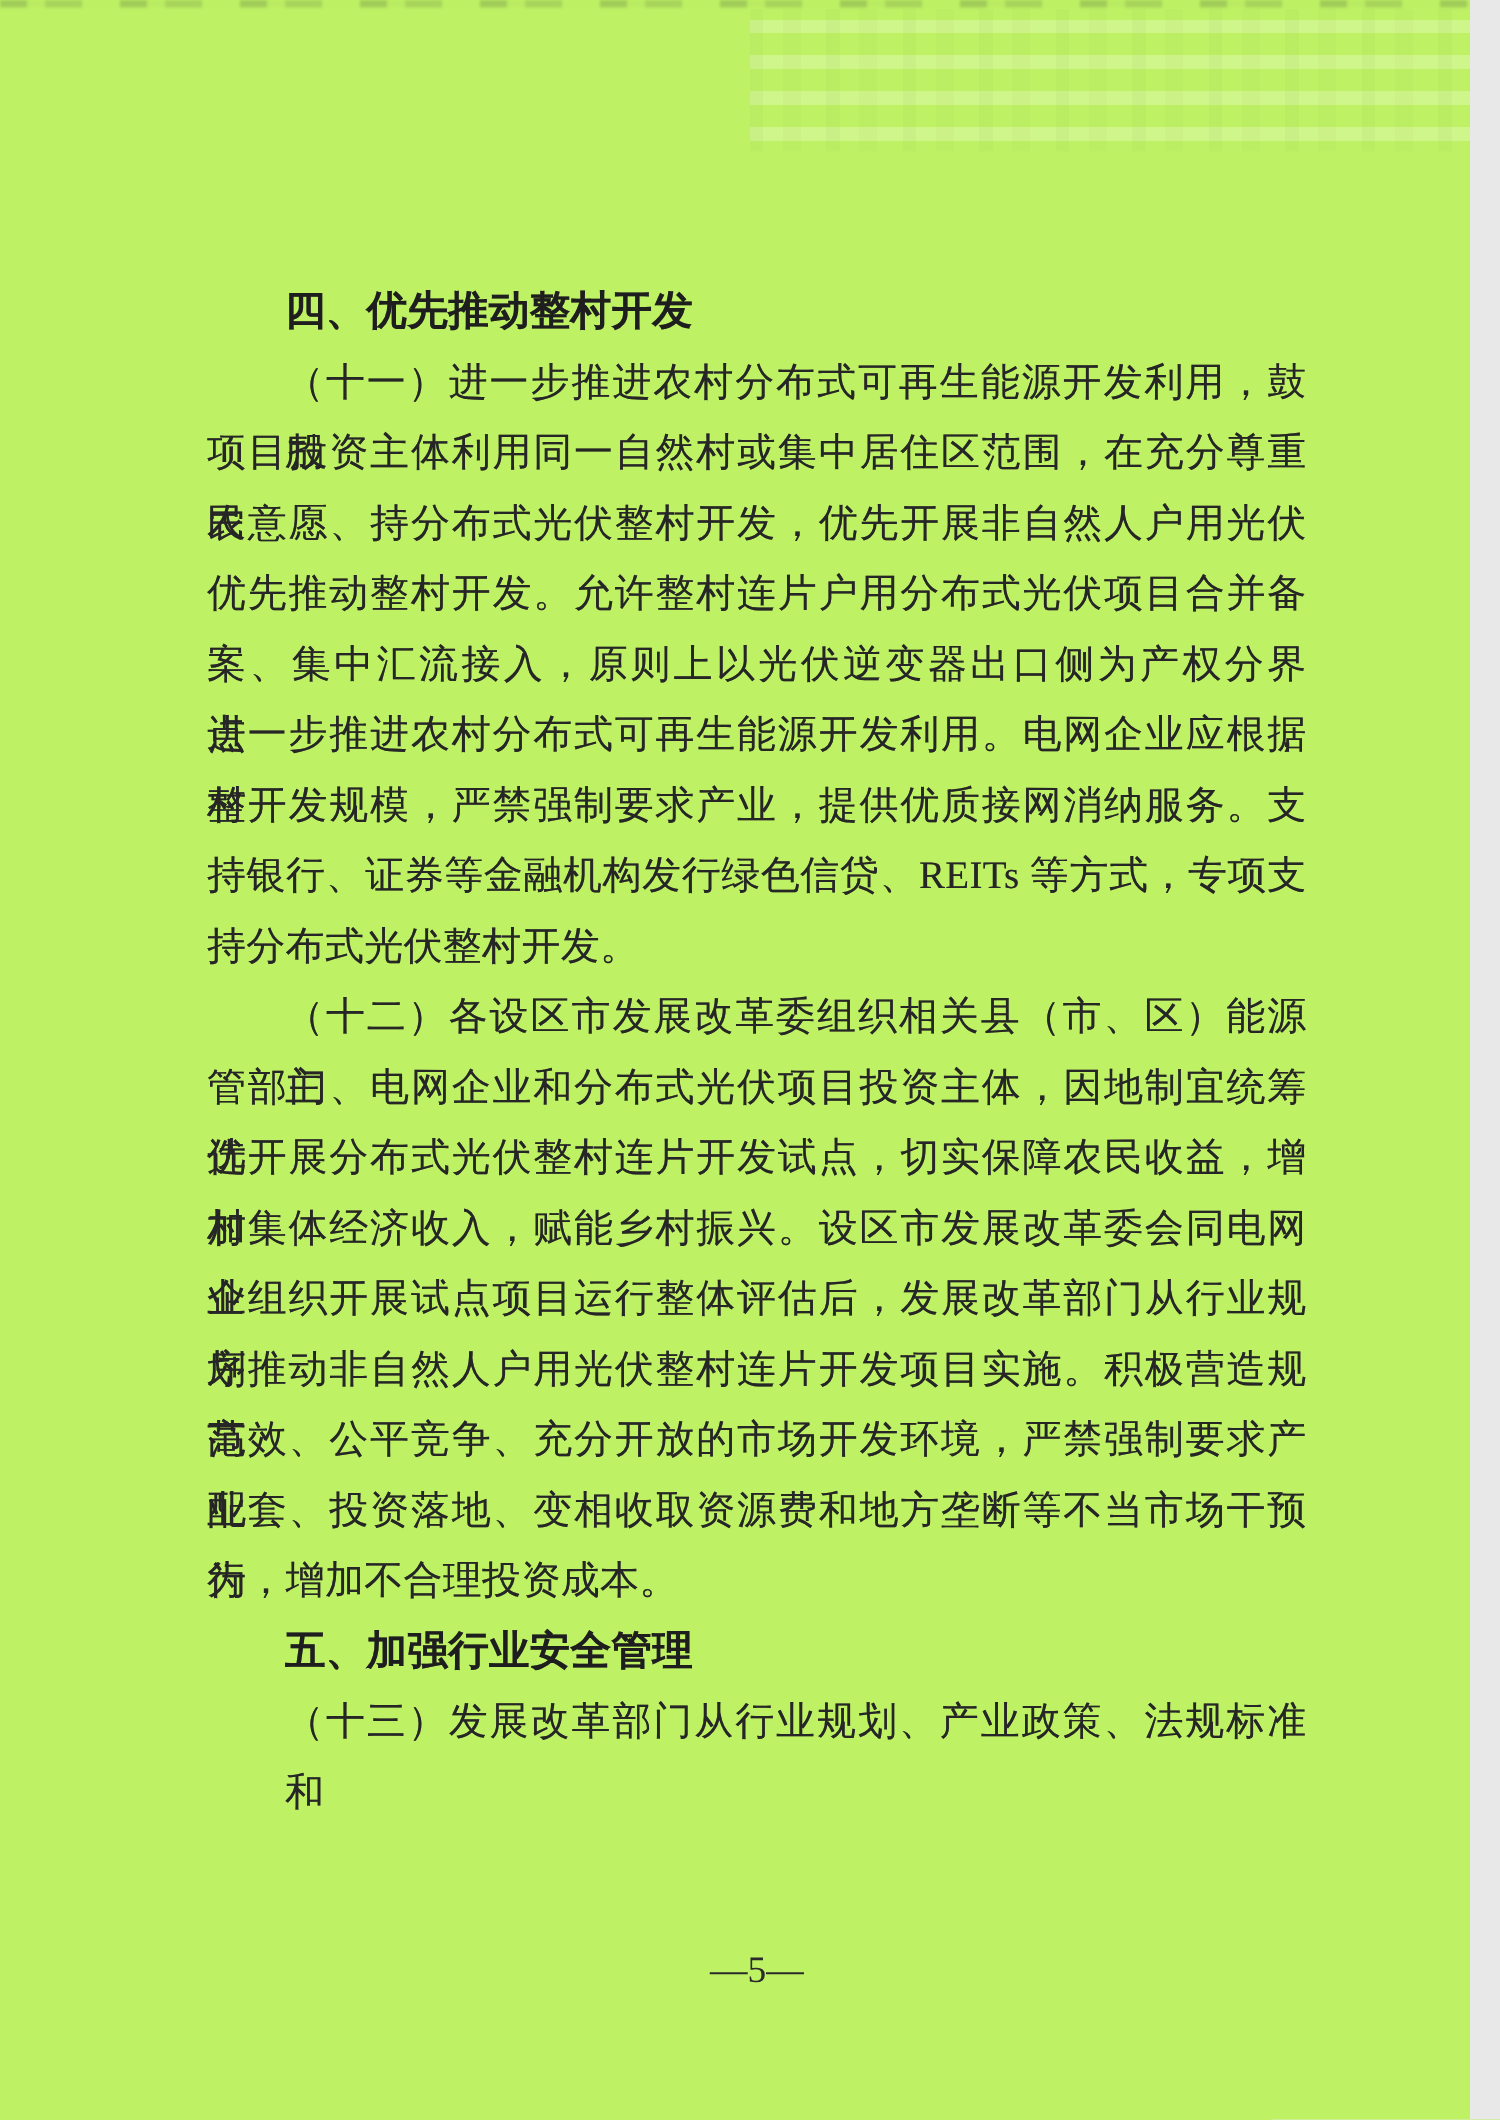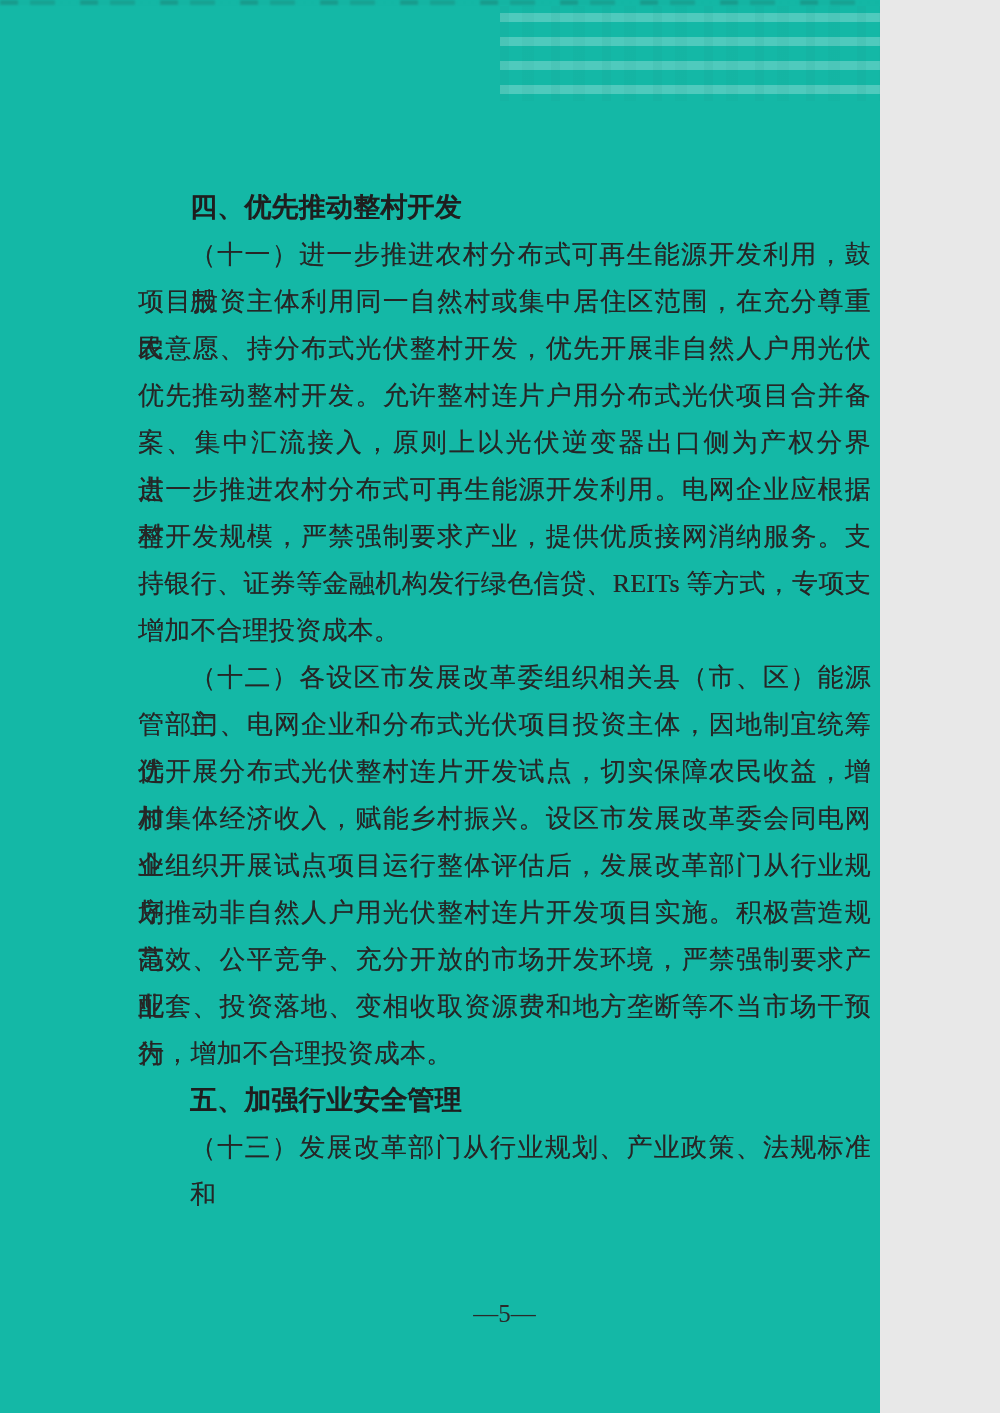--- a/index.html
+++ b/index.html
@@ -5,23 +5,23 @@
   html, body {
     margin: 0;
     padding: 0;
   }
   body {
     background: #e8e8e8;
     font-family: "Liberation Serif", "DejaVu Serif", serif;
   }
   .page {
     position: relative;
-    width: 880px;
+    width: 980px;
     height: 1413px;
-    background: #14b8a6;
+    background: #bef264;
     overflow: hidden;
     color: #262626;
   }
   
   .scan-edge {
     position: absolute;
     top: 0; left: 0;
     width: 100%; height: 5px;
     background: repeating-linear-gradient(90deg,
       rgba(40,40,40,0.35) 0 18px,
@@ -102,21 +102,21 @@
   <div class="text-column">
     <div class="line h indent">四、优先推动整村开发</div>
     <div class="line j indent">（十一）进一步推进农村分布式可再生能源开发利用，鼓励</div>
     <div class="line j">项目投资主体利用同一自然村或集中居住区范围，在充分尊重农</div>
     <div class="line j">民意愿、持分布式光伏整村开发，优先开展非自然人户用光伏</div>
     <div class="line j">优先推动整村开发。允许整村连片户用分布式光伏项目合并备</div>
     <div class="line j">案、集中汇流接入，原则上以光伏逆变器出口侧为产权分界点，</div>
     <div class="line j">进一步推进农村分布式可再生能源开发利用。电网企业应根据整</div>
     <div class="line j">村开发规模，严禁强制要求产业，提供优质接网消纳服务。支</div>
     <div class="line j">持银行、证券等金融机构发行绿色信贷、REITs 等方式，专项支</div>
-    <div class="line">增加不合理投资成本。</div>
+    <div class="line">持分布式光伏整村开发。</div>
     <div class="line j indent">（十二）各设区市发展改革委组织相关县（市、区）能源主</div>
     <div class="line j">管部门、电网企业和分布式光伏项目投资主体，因地制宜统筹优</div>
     <div class="line j">选开展分布式光伏整村连片开发试点，切实保障农民收益，增加</div>
     <div class="line j">村集体经济收入，赋能乡村振兴。设区市发展改革委会同电网企</div>
     <div class="line j">业组织开展试点项目运行整体评估后，发展改革部门从行业规划</div>
     <div class="line j">序推动非自然人户用光伏整村连片开发项目实施。积极营造规范</div>
     <div class="line j">高效、公平竞争、充分开放的市场开发环境，严禁强制要求产业</div>
     <div class="line j">配套、投资落地、变相收取资源费和地方垄断等不当市场干预行</div>
     <div class="line">为，增加不合理投资成本。</div>
     <div class="line h indent">五、加强行业安全管理</div>

